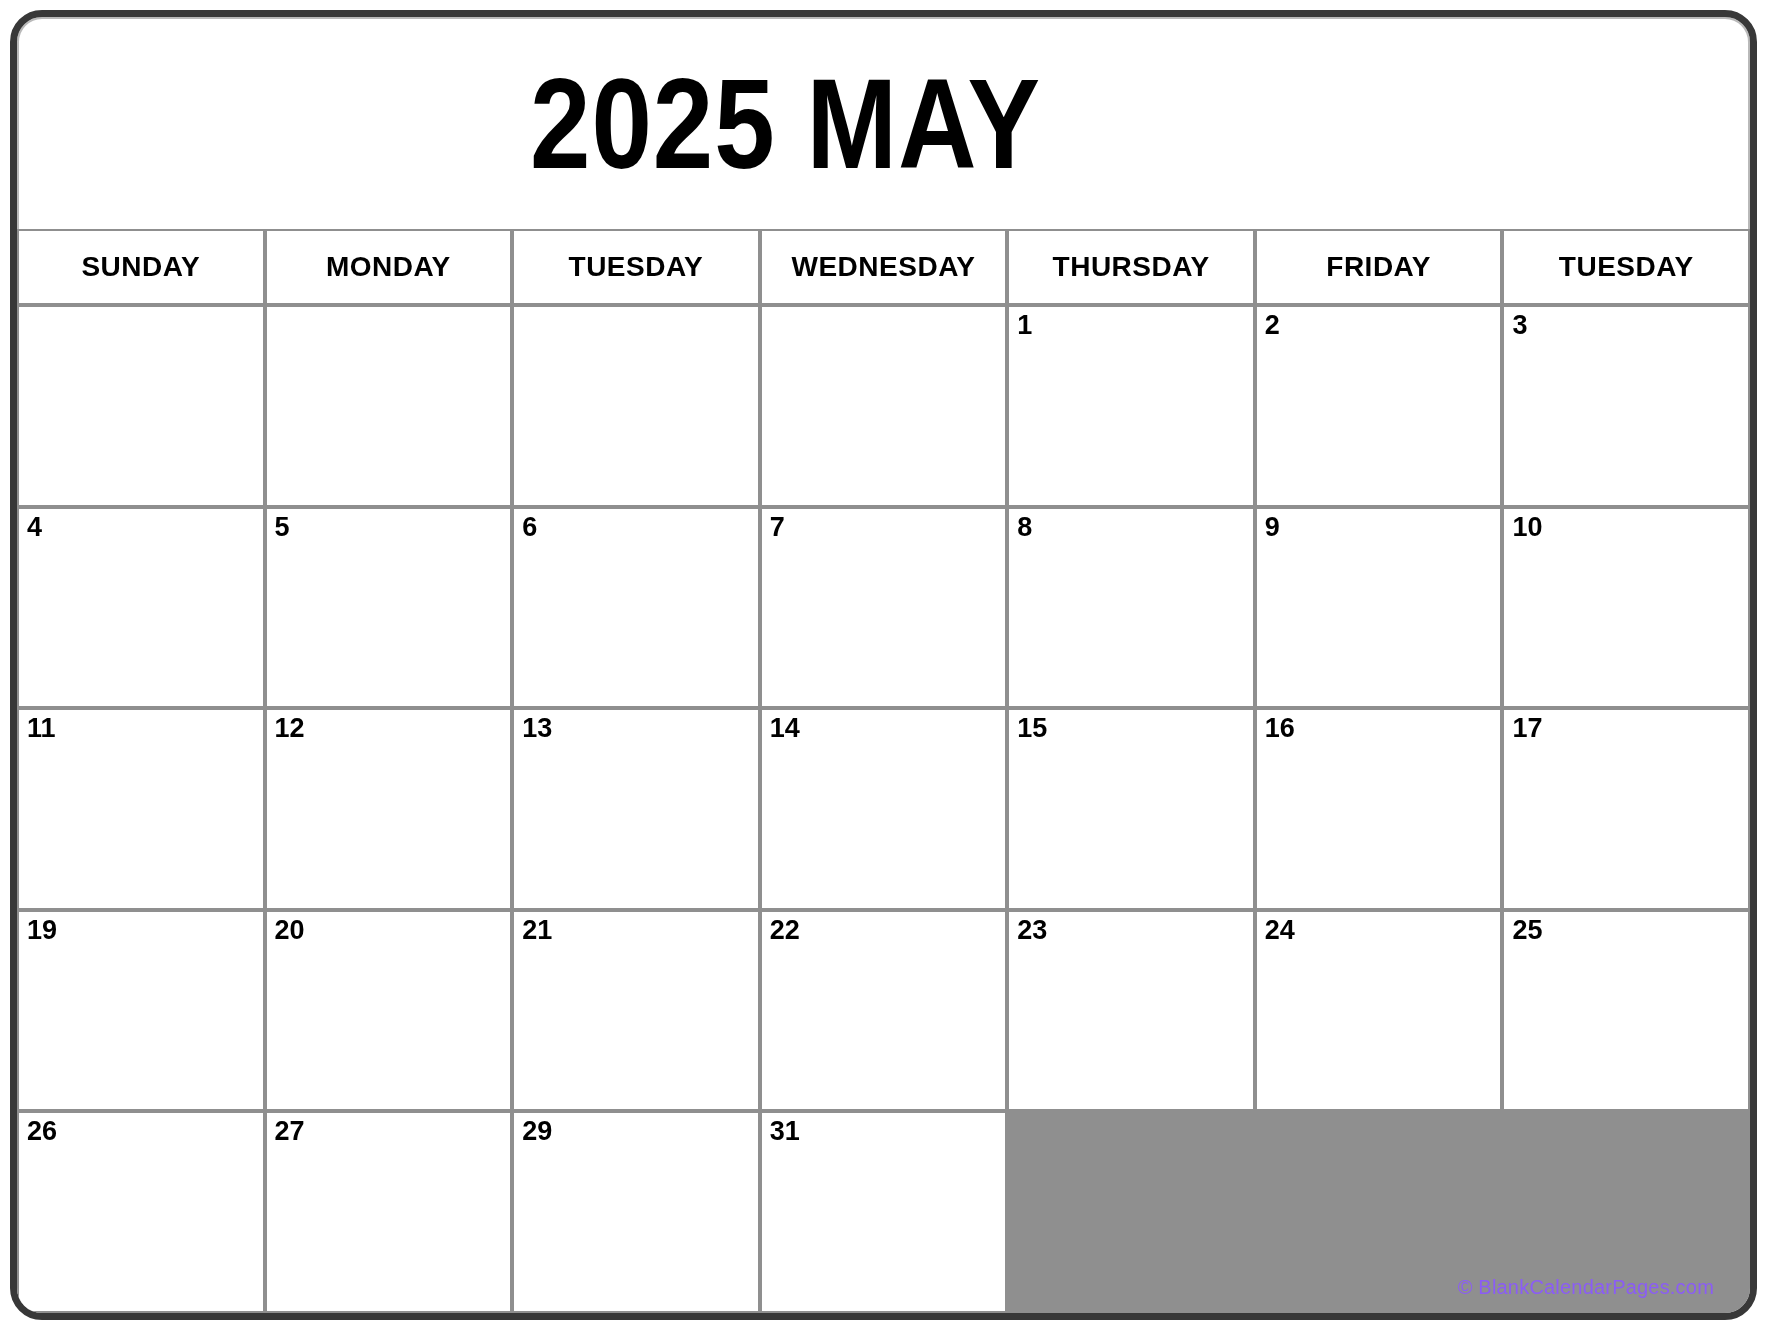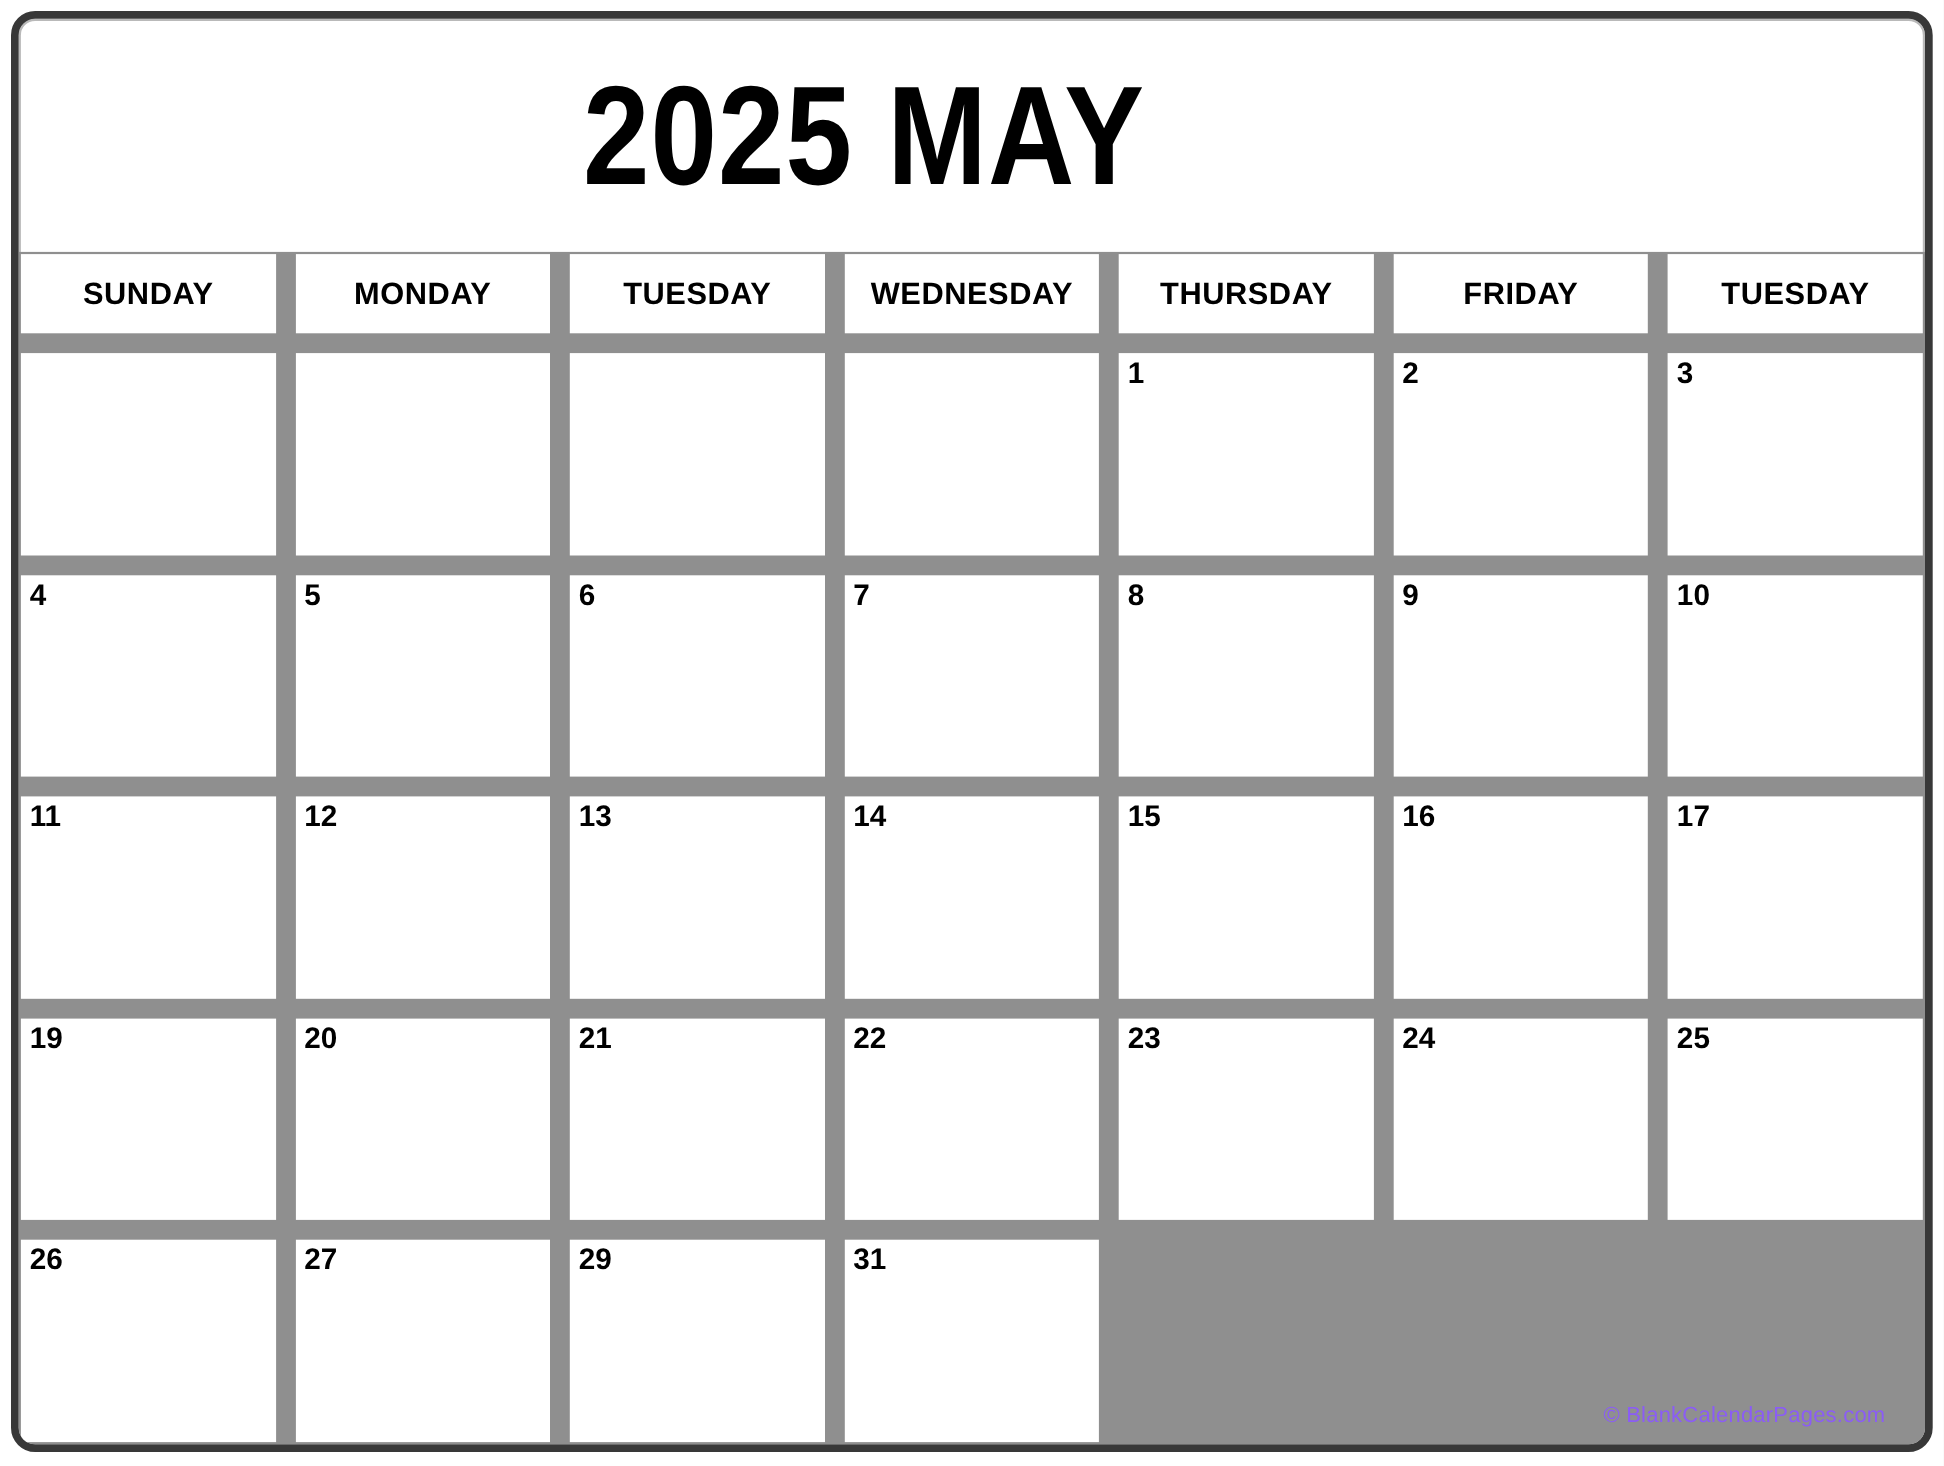--- a/index.html
+++ b/index.html
@@ -10,21 +10,21 @@
     font-family:"Liberation Sans", sans-serif;
     overflow:hidden;
     color:#000;
   }
   .frame {
     position:absolute;
     left:10px; top:10px;
     width:1747px; height:1310px;
     box-sizing:border-box;
     border:7px solid #383838;
-    border-radius:22px;
+    border-radius:32px;
     background:#ffffff;
     box-shadow: inset 0 0 0 2px #b9b9b9;
     overflow:hidden;
     display:flex;
     flex-direction:column;
   }
   .title-area {
     flex:0 0 212px;
     display:flex;
     align-items:center;
@@ -38,21 +38,21 @@
     white-space:nowrap;
     transform:scaleX(0.85);
     position:relative;
     left:-98px;
   }
   .cal {
     flex:1;
     display:grid;
     grid-template-columns:repeat(7, 1fr);
     grid-template-rows:72px repeat(5, 1fr);
-    gap:18px;
+    gap:4px;
     padding:2px;
     background:#8f8f8f;
   }
   .hcell {
     background:#ffffff;
     display:flex;
     align-items:center;
     justify-content:center;
     font-weight:bold;
     font-size:28px;

